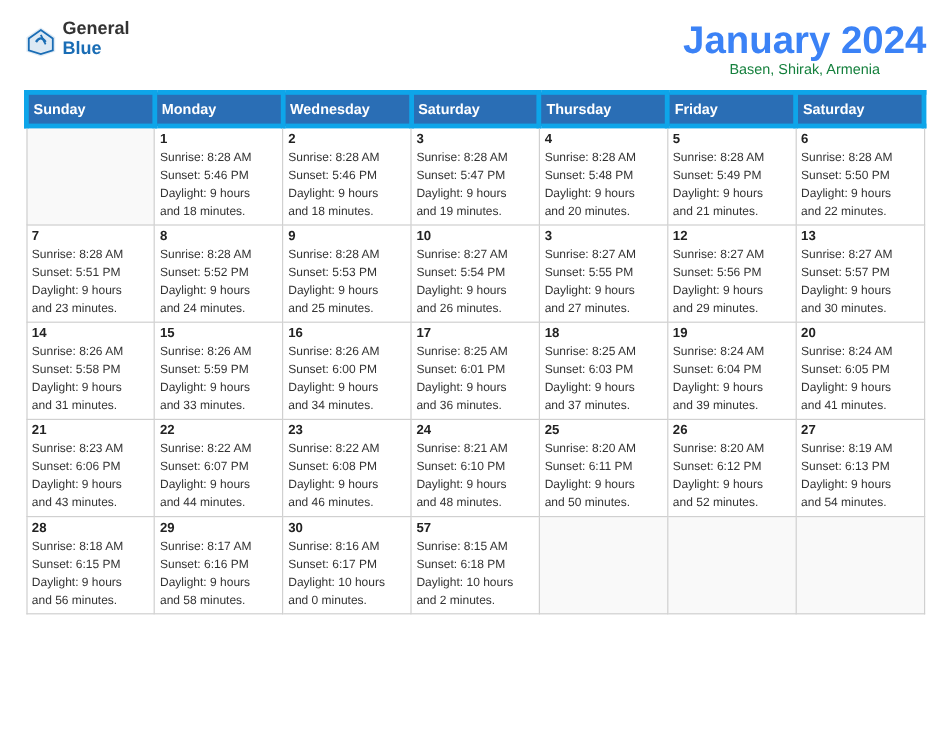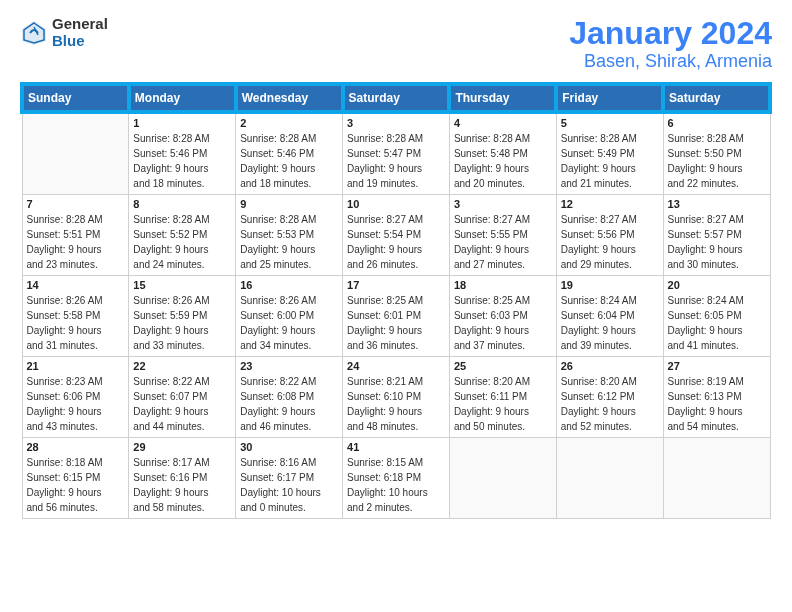--- a/index.html
+++ b/index.html
@@ -16,21 +16,21 @@
       padding: 16px 20px;
     }
     .header {
       display: flex;
       justify-content: space-between;
       align-items: flex-start;
       margin-bottom: 10px;
     }
     .logo {
       display: flex;
-      align-items: center;
+      align-items: flex-end;
       gap: 4px;
     }
     .logo-text {
       display: flex;
       flex-direction: column;
       line-height: 1.1;
     }
     .logo-general {
       font-size: 15px;
       font-weight: bold;
@@ -48,22 +48,23 @@
     .title-block {
       text-align: right;
     }
     .month-title {
       font-size: 32px;
       font-weight: bold;
       color: #3b82f6;
       line-height: 1.1;
     }
     .location {
-      font-size: 18px;
-      color: #3b82f6;
+      font-size: 12px;
+      color: #15803d;
+      text-align: center;
     }
     .calendar {
       width: 100%;
       border-collapse: collapse;
       table-layout: fixed;
     }
     .calendar th {
       background: #2a6eb5;
       color: #fff;
       font-size: 12px;
@@ -255,21 +256,21 @@
           </td>
           <td>
             <span class="day-num">29</span>
             <div class="day-info">Sunrise: 8:17 AM<br>Sunset: 6:16 PM<br>Daylight: 9 hours<br>and 58 minutes.</div>
           </td>
           <td>
             <span class="day-num">30</span>
             <div class="day-info">Sunrise: 8:16 AM<br>Sunset: 6:17 PM<br>Daylight: 10 hours<br>and 0 minutes.</div>
           </td>
           <td>
-            <span class="day-num">41</span>
+            <span class="day-num">57</span>
             <div class="day-info">Sunrise: 8:15 AM<br>Sunset: 6:18 PM<br>Daylight: 10 hours<br>and 2 minutes.</div>
           </td>
           <td class="empty"></td>
           <td class="empty"></td>
           <td class="empty"></td>
         </tr>
       </tbody>
   </table>
 </div>
 

